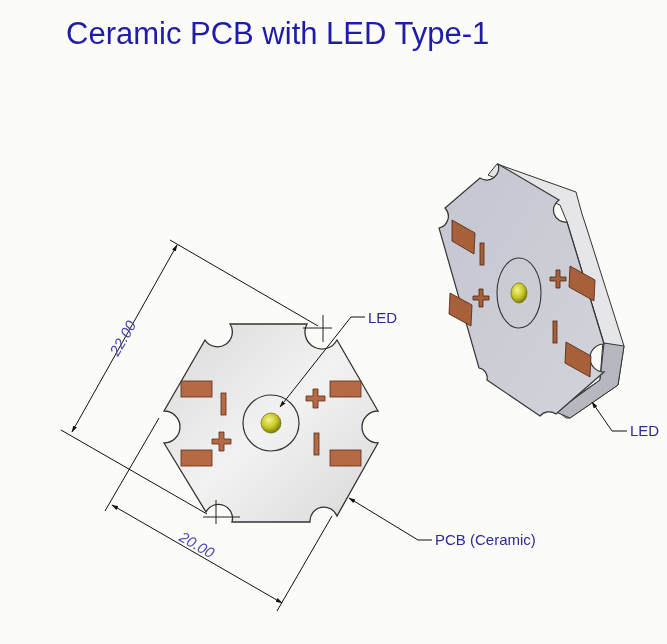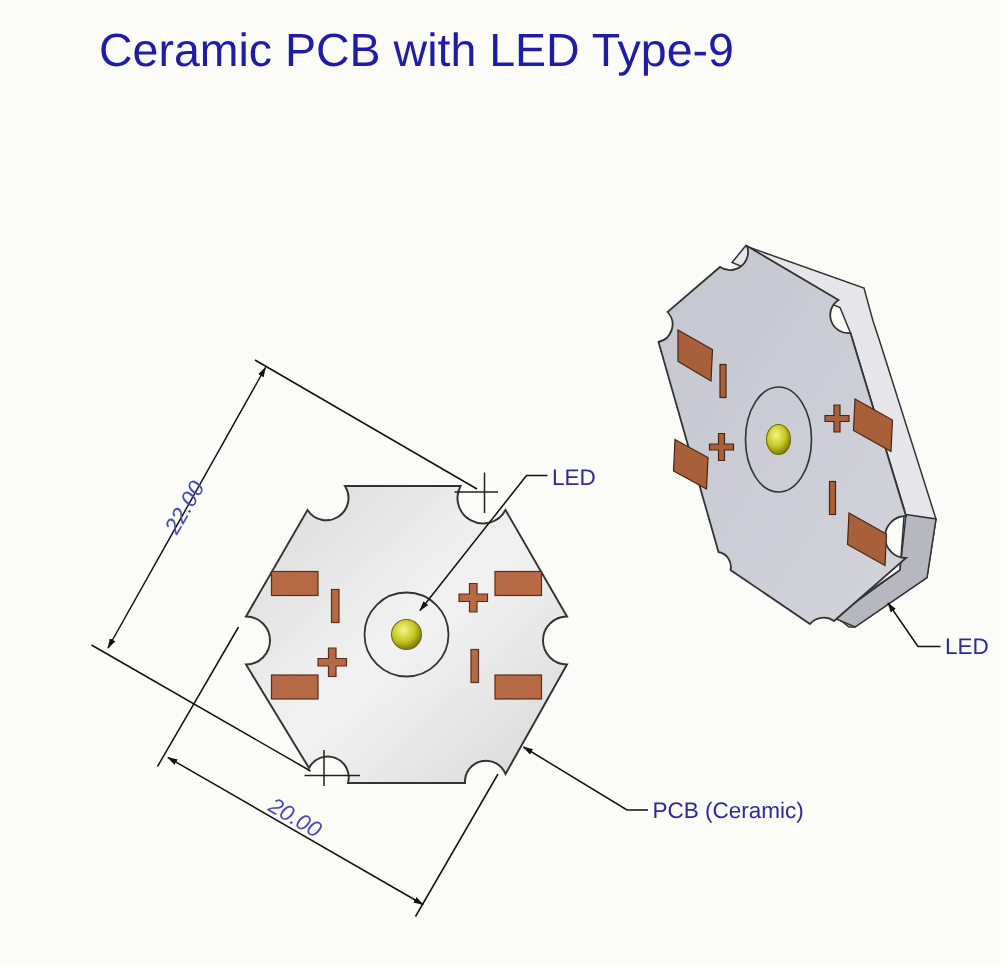--- a/index.html
+++ b/index.html
@@ -6,21 +6,21 @@
   body { width:667px; height:644px; background:#fbfbf8; position:relative; overflow:hidden;
          font-family:"Liberation Sans", sans-serif; }
   .title { position:absolute; left:66px; top:16px; font-size:31px; color:#1f1ca8; white-space:nowrap; letter-spacing:0px; }
   svg { position:absolute; left:0; top:0; }
   .lbl { font-family:"Liberation Sans", sans-serif; fill:#2d2a9a; font-size:15px; }
   .dim { font-family:"Liberation Sans", sans-serif; fill:#4a49b5; font-size:15px; font-style:italic; }
 </style>
 </head>
 <body>
 
-<div class="title">Ceramic PCB with LED Type-9</div>
+<div class="title">Ceramic PCB with LED Type-1</div>
 
 <svg width="667" height="644" viewBox="0 0 667 644">
   <defs>
     <radialGradient id="ledg" cx="40%" cy="35%" r="65%">
       <stop offset="0" stop-color="#f4f48a"></stop>
       <stop offset="0.6" stop-color="#c6c621"></stop>
       <stop offset="1" stop-color="#7d7c10"></stop>
     </radialGradient>
     <linearGradient id="boardg" x1="0" y1="0" x2="1" y2="1">
       <stop offset="0" stop-color="#d9d9d9"></stop>

